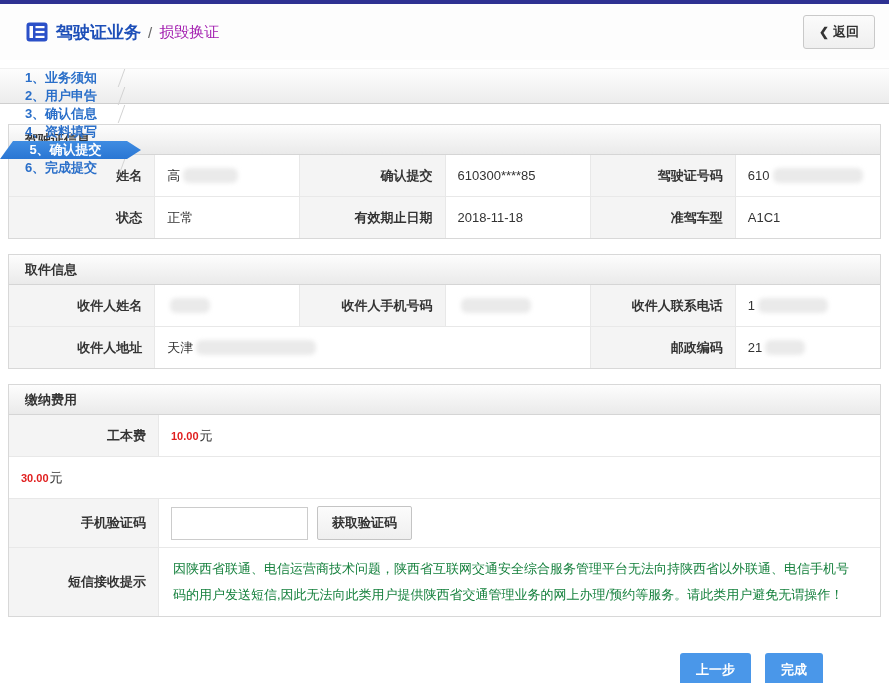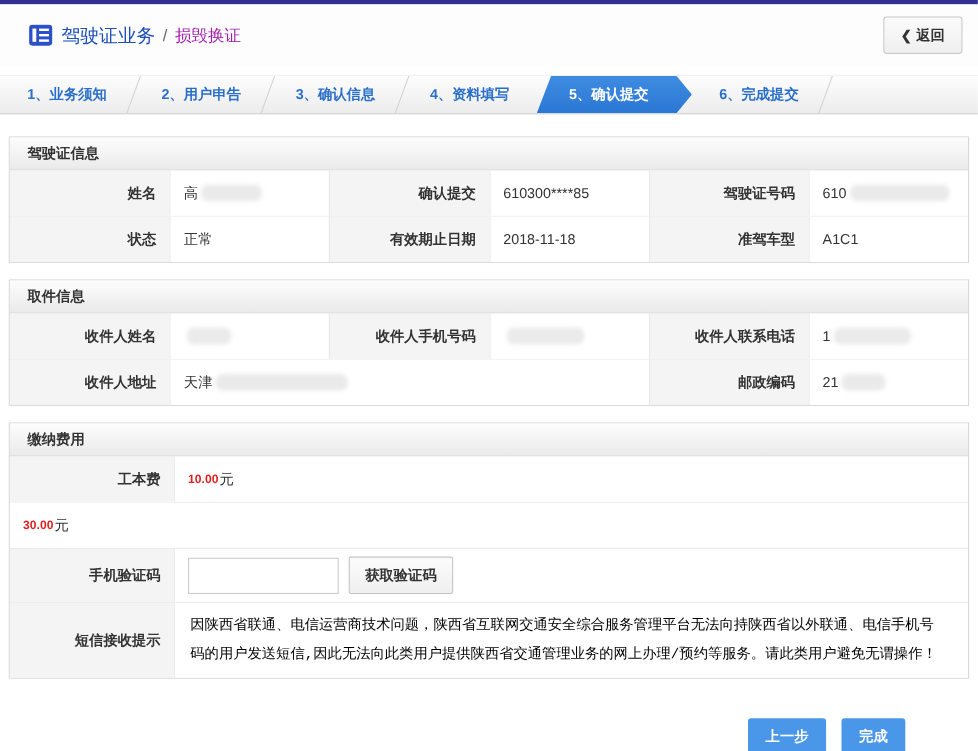--- a/index.html
+++ b/index.html
@@ -14,21 +14,21 @@
   
   .topbar { height: 4px; background: #2e3192; }
   .header {
     height: 56px;
     display: flex;
     align-items: center;
     padding: 0 14px 0 26px;
     background: #fdfdfd;
   }
   .title-icon { display: inline-flex; margin-right: 8px; }
-  .page-title { color: #1d4fb8; font-size: 17px; font-weight: normal; }
+  .page-title { color: #1d4fb8; font-size: 17px; font-weight: bold; }
   .crumb-divider { color: #666; font-size: 15px; margin: 0 7px; }
   .page-subtitle { color: #a21caf; font-size: 15px; }
   .back-btn {
     margin-left: auto;
     border: 1px solid #c9c9c9;
     border-radius: 3px;
     background: linear-gradient(#fbfbfb, #efefef);
     padding: 7px 15px;
     font-weight: bold;
     color: #333;
@@ -38,20 +38,21 @@
   .back-btn .chev { font-size: 12px; margin-right: 4px; font-weight: bold; }
   
   .tabs {
     height: 36px;
     margin-top: 8px;
     background: linear-gradient(#fdfdfd, #ececec);
     border-top: 1px solid #f0f0f0;
     border-bottom: 1px solid #cfcfcf;
     display: flex;
     align-items: stretch;
+    flex-direction: column;
   }
   .tab {
     width: 122px;
     display: flex;
     align-items: center;
     justify-content: center;
     color: #2a6fc9;
     font-weight: bold;
     position: relative;
     cursor: pointer;
@@ -132,24 +133,23 @@
     border: 1px solid #c4c4c4;
     border-radius: 2px;
     background: linear-gradient(#fcfcfc, #efefef);
     font-weight: bold;
     font-size: 13px;
     color: #333;
     cursor: pointer;
   }
   .notice-row .cell { min-height: 64px; }
   .notice-text {
-    color: #000000;
+    color: #15803d;
     line-height: 26px;
     padding: 8px 16px 8px 2px;
-    font-family: Liberation Mono, monospace;
   }
   
   .actions {
     display: flex;
     justify-content: flex-end;
     gap: 14px;
     padding-right: 66px;
     margin-top: 36px;
   }
   .btn-primary {

